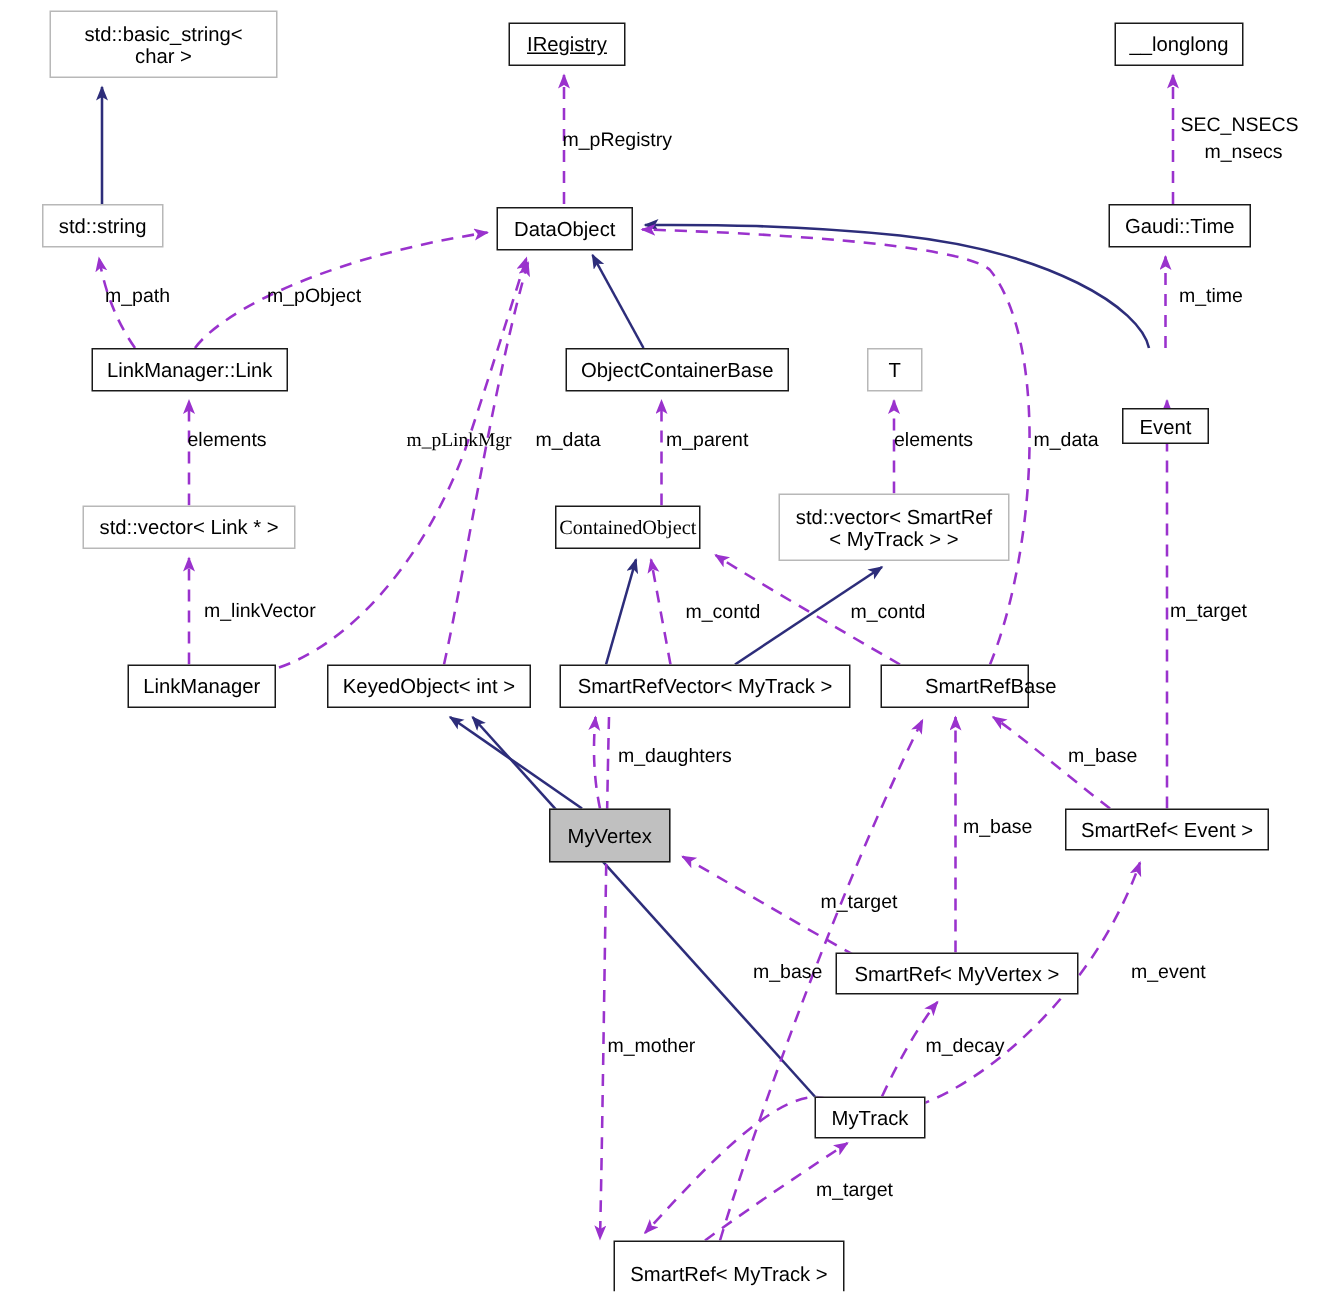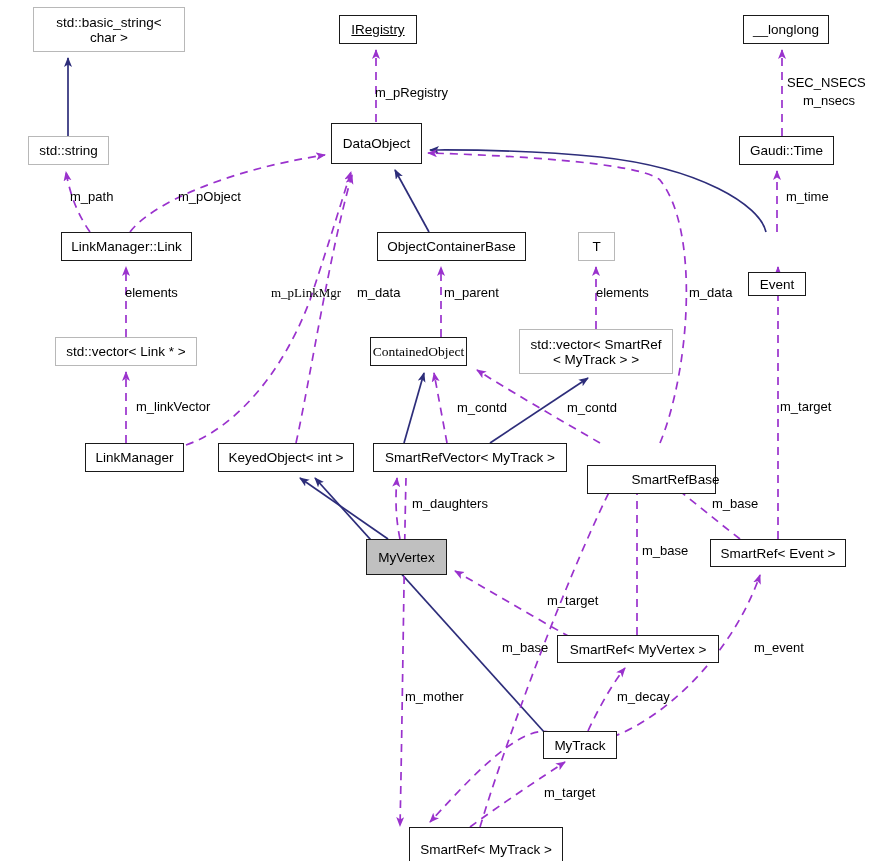--- a/index.html
+++ b/index.html
@@ -112,34 +112,34 @@
       <path d="M406,478 C404,560 402,740 400,826"></path>
     </g>
   </svg>
 
   <div id="nodes-layer">
       <div class="node faded" style="left: 5px; top: 7px; width: 152px; height: 45px; margin-left: 28px;">std::basic_string&lt;
 char &gt;</div>
       <div class="node solid" style="left: 339px; top: 15px; width: 78px; height: 29px; text-decoration: underline;">IRegistry</div>
       <div class="node solid" style="left: 743px; top: 15px; width: 86px; height: 29px;">__longlong</div>
       <div class="node faded" style="left: 28px; top: 136px; width: 81px; height: 29px;">std::string</div>
-      <div class="node solid" style="left: 331px; top: 123px; width: 91px; height: 41px;">DataObject</div>
+      <div class="node solid" style="left: 331px; top: 138px; width: 91px; height: 29px;">DataObject</div>
       <div class="node solid" style="left: 739px; top: 136px; width: 95px; height: 29px;">Gaudi::Time</div>
       <div class="node solid" style="left: 61px; top: 232px; width: 131px; height: 29px;">LinkManager::Link</div>
       <div class="node solid" style="left: 377px; top: 232px; width: 149px; height: 29px;">ObjectContainerBase</div>
       <div class="node faded" style="left: 578px; top: 232px; width: 37px; height: 29px;">T</div>
       <div class="node solid" style="left: 748px; top: 232px; width: 58px; height: 24px; margin-top: 40px;">Event</div>
       <div class="node faded" style="left: 55px; top: 337px; width: 142px; height: 29px;">std::vector&lt; Link * &gt;</div>
       <div class="node solid" style="left: 370px; top: 337px; width: 97px; height: 29px; font-family: Liberation Serif, serif;">ContainedObject</div>
       <div class="node faded" style="left: 519px; top: 329px; width: 154px; height: 45px;">std::vector&lt; SmartRef
 &lt; MyTrack &gt; &gt;</div>
       <div class="node solid" style="left: 85px; top: 443px; width: 99px; height: 29px;">LinkManager</div>
       <div class="node solid" style="left: 218px; top: 443px; width: 136px; height: 29px;">KeyedObject&lt; int &gt;</div>
       <div class="node solid" style="left: 373px; top: 443px; width: 194px; height: 29px;">SmartRefVector&lt; MyTrack &gt;</div>
-      <div class="node solid" style="left: 587px; top: 465px; width: 129px; height: 29px; padding-left: 48px;">SmartRefBase</div>
+      <div class="node solid" style="left: 587px; top: 443px; width: 99px; height: 29px; padding-left: 48px;">SmartRefBase</div>
       <div class="node highlight" style="left: 366px; top: 539px; width: 81px; height: 36px;">MyVertex</div>
       <div class="node solid" style="left: 710px; top: 539px; width: 136px; height: 28px;">SmartRef&lt; Event &gt;</div>
       <div class="node solid" style="left: 557px; top: 635px; width: 162px; height: 28px;">SmartRef&lt; MyVertex &gt;</div>
       <div class="node solid" style="left: 543px; top: 731px; width: 74px; height: 28px;">MyTrack</div>
       <div class="node solid" style="left: 409px; top: 827px; width: 154px; height: 44px;">SmartRef&lt; MyTrack &gt;</div>
     </div>
   <div id="labels-layer">
       <div class="edge-label" style="left: 375px; top: 86px;">m_pRegistry</div>
       <div class="edge-label" style="left: 787px; top: 76px;">SEC_NSECS</div>
       <div class="edge-label" style="left: 803px; top: 94px;">m_nsecs</div>

